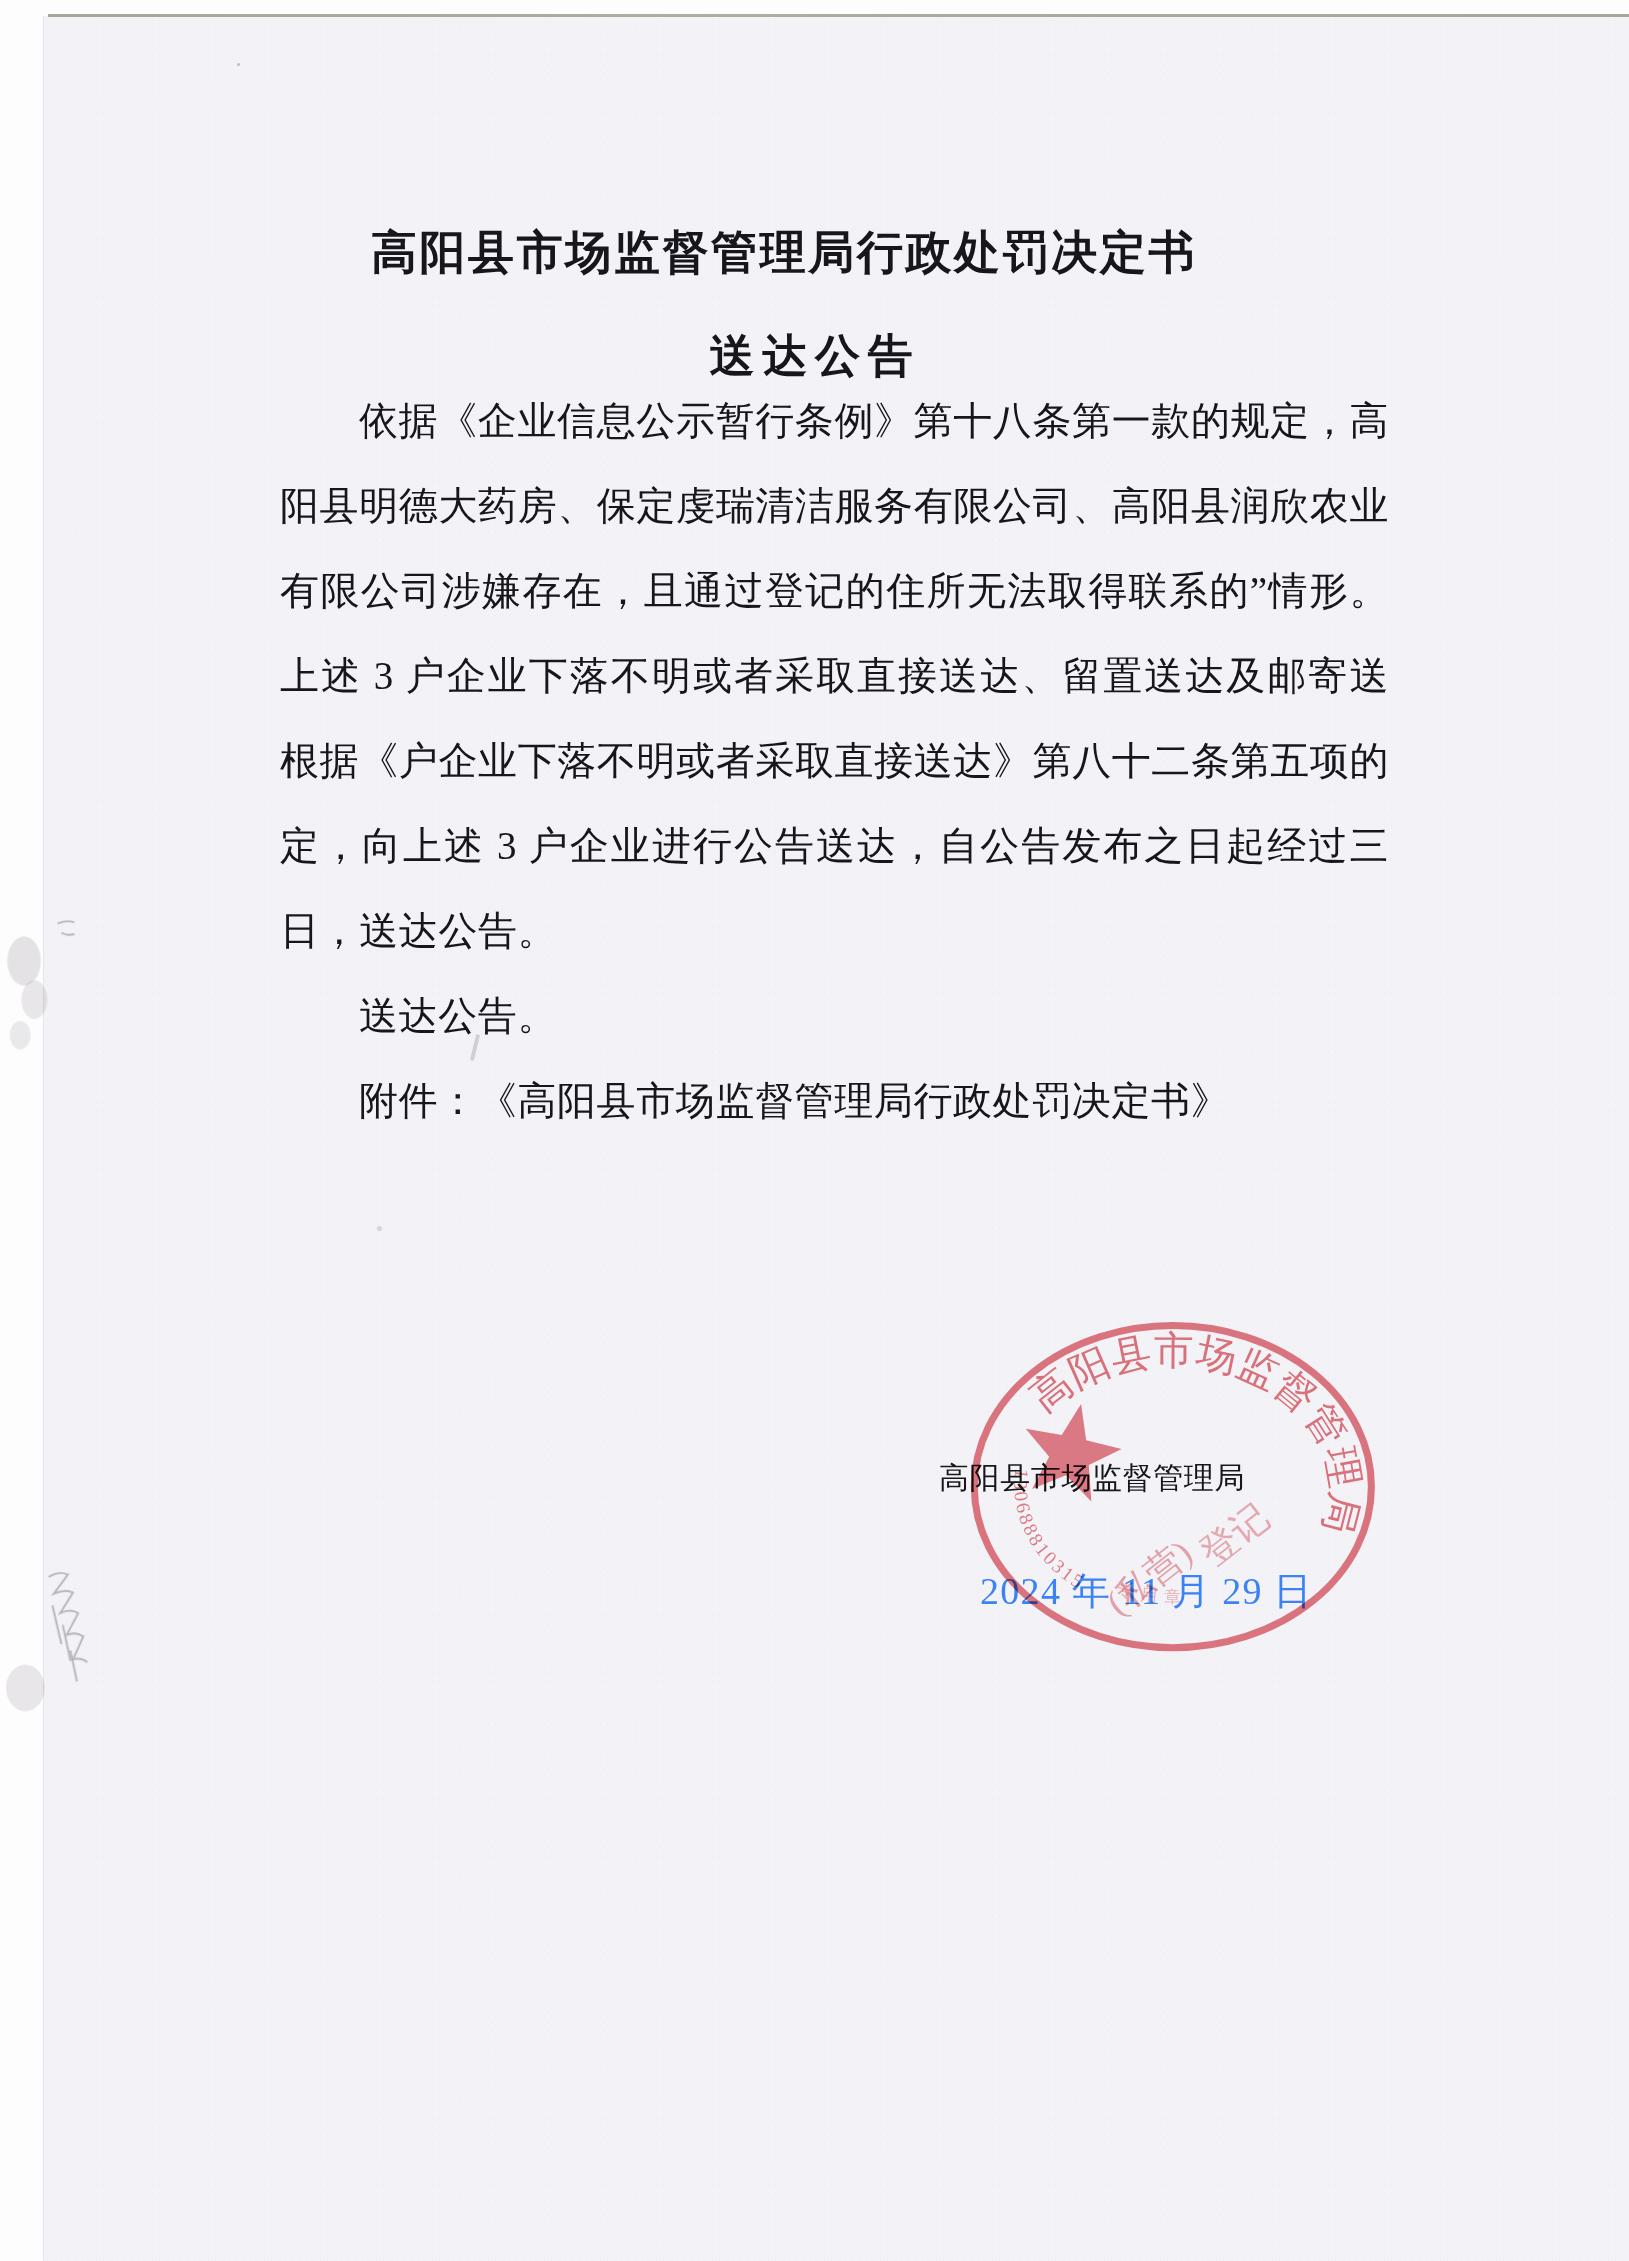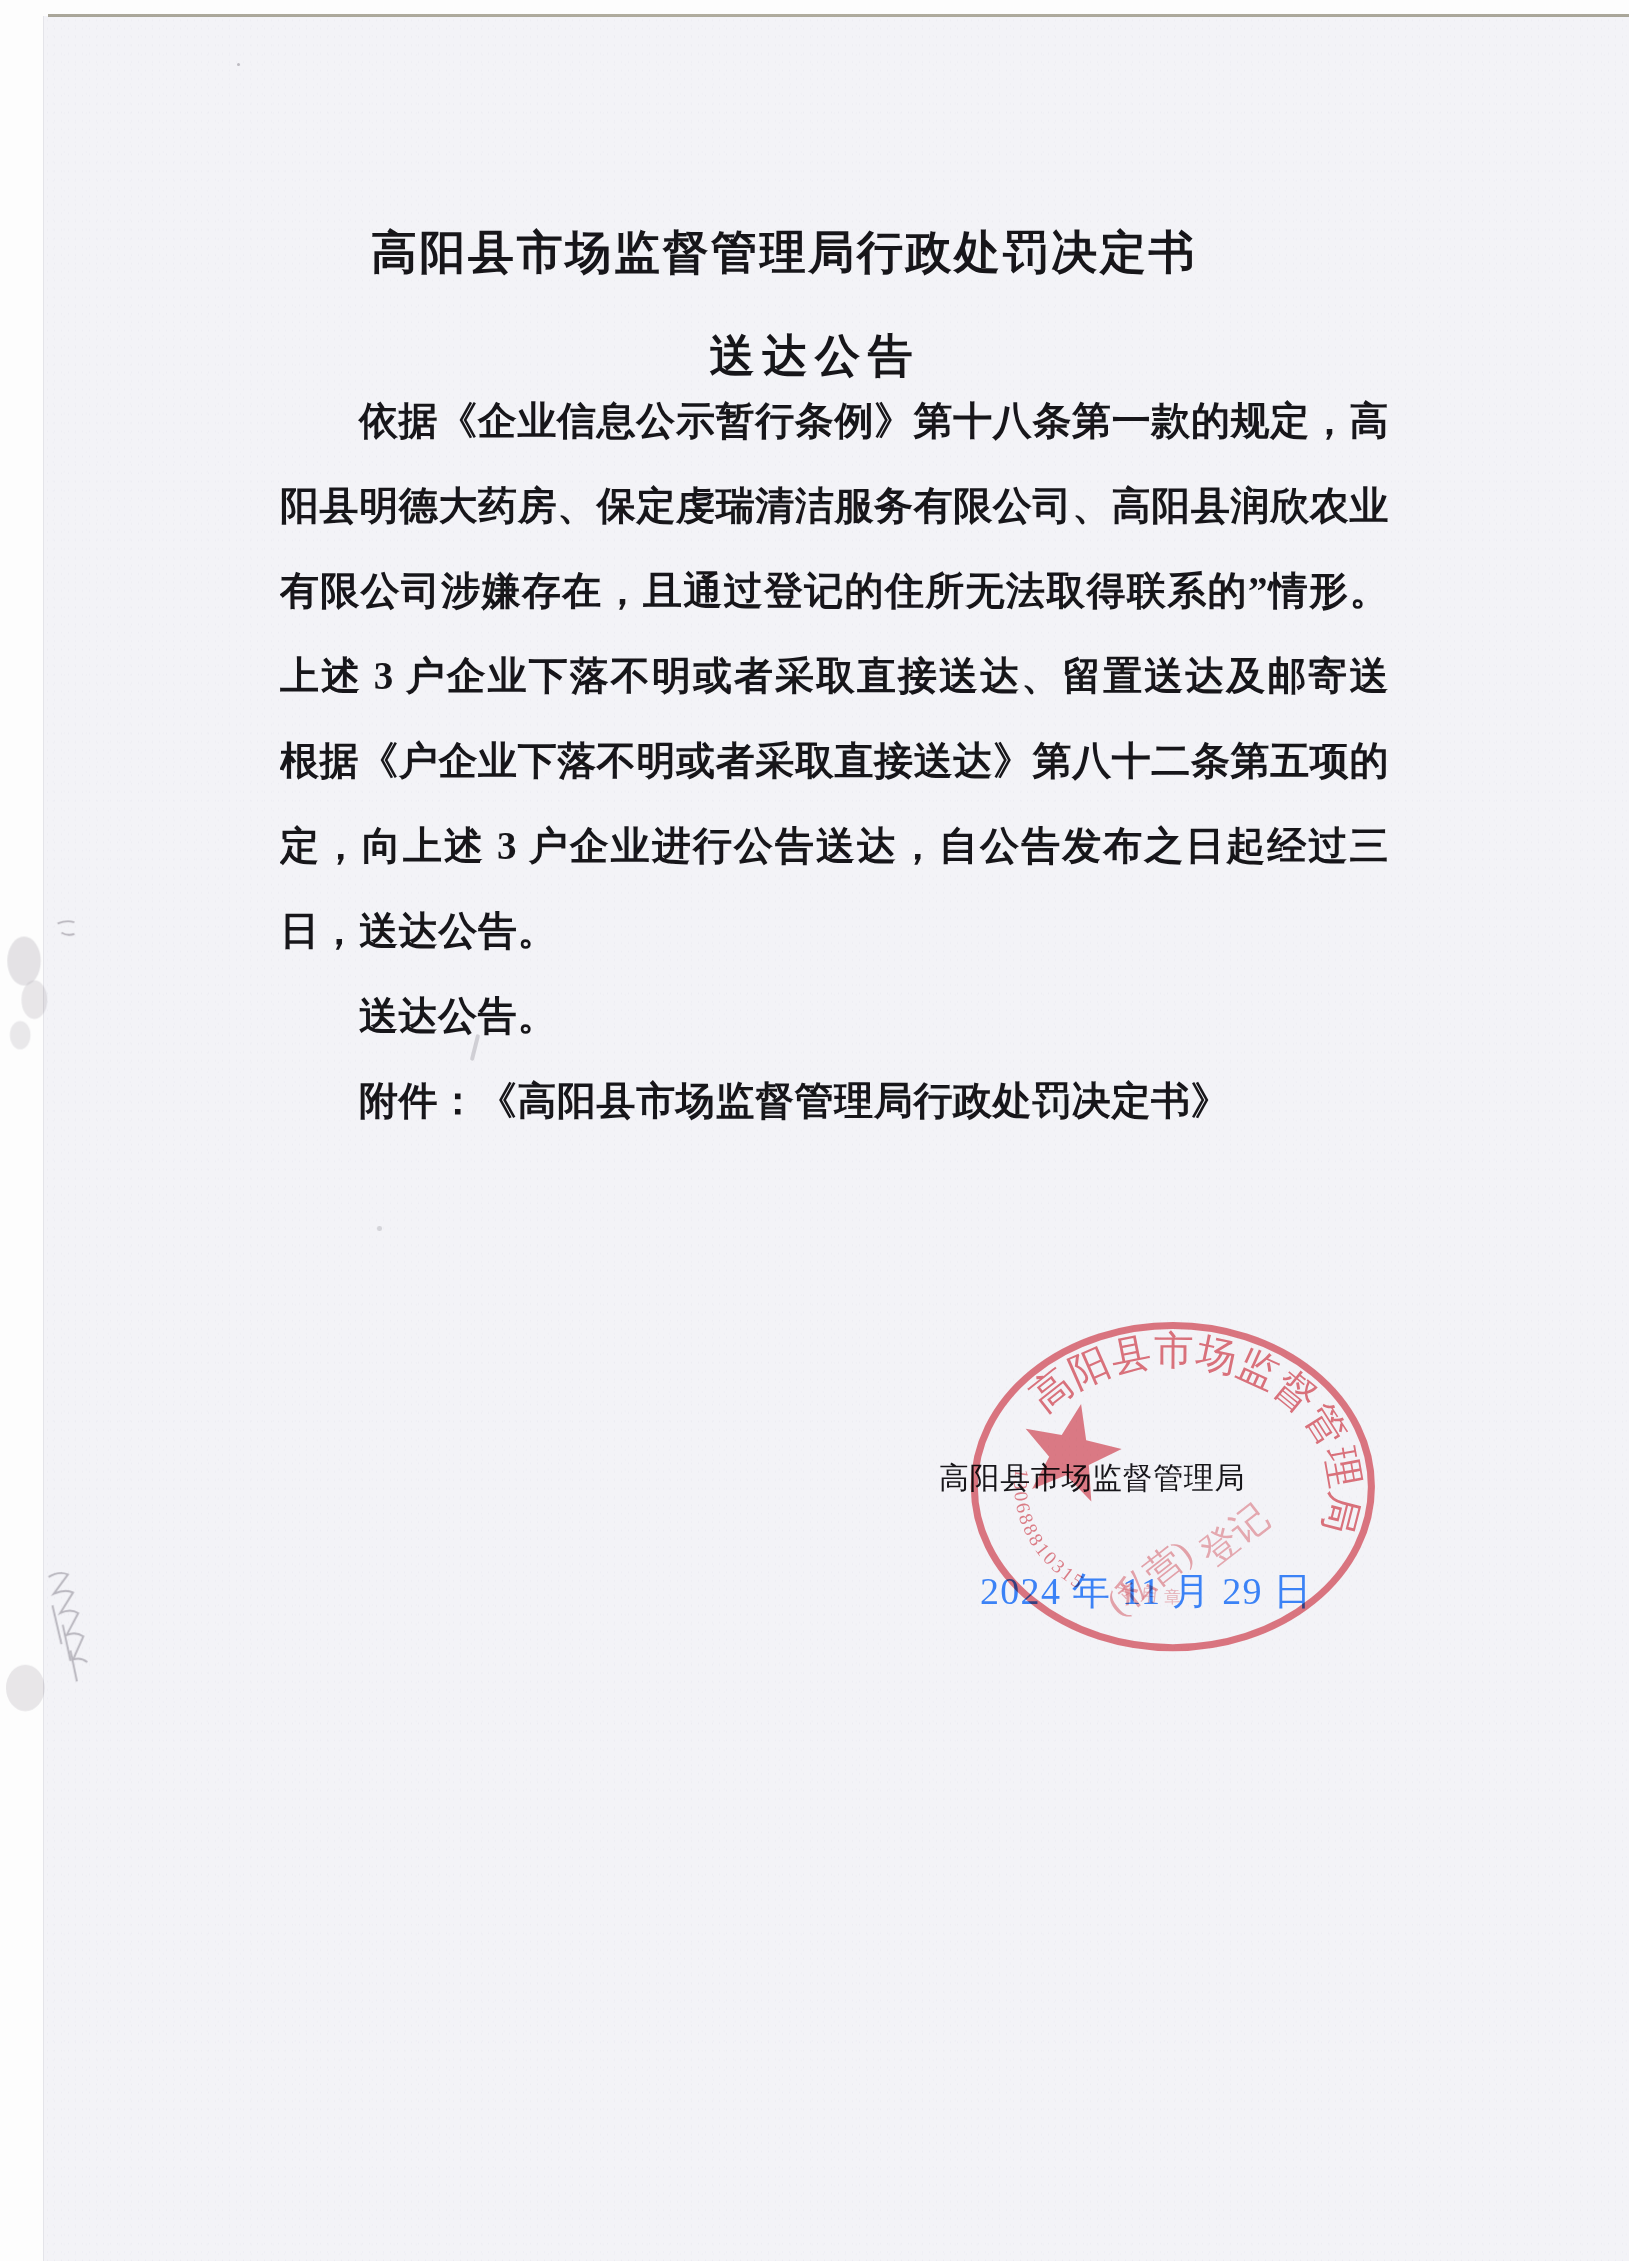--- a/index.html
+++ b/index.html
@@ -42,21 +42,21 @@
   .title.t1{top:222px;font-size:46px;letter-spacing:2.6px;transform:translateX(-31px);}
   .title.t2{top:311px;font-size:45px;letter-spacing:7.7px;margin-top:15px;}
 
   
   .body-lines{
     position:absolute;left:280px;top:378px;width:1109px;
     color:#17161a;
   }
   .line{
     height:85px;line-height:85px;font-size:39px;
-    white-space:nowrap;letter-spacing:0.6px;font-weight:bold;
+    white-space:nowrap;letter-spacing:0.6px;
   }
   .line.j{
     text-align:justify;text-align-last:justify;
     -moz-text-align-last:justify;
     text-justify:inter-character;
     white-space:normal;word-break:break-all;overflow:hidden;
   }
   .line.ind{text-indent:79px;}
 
   

